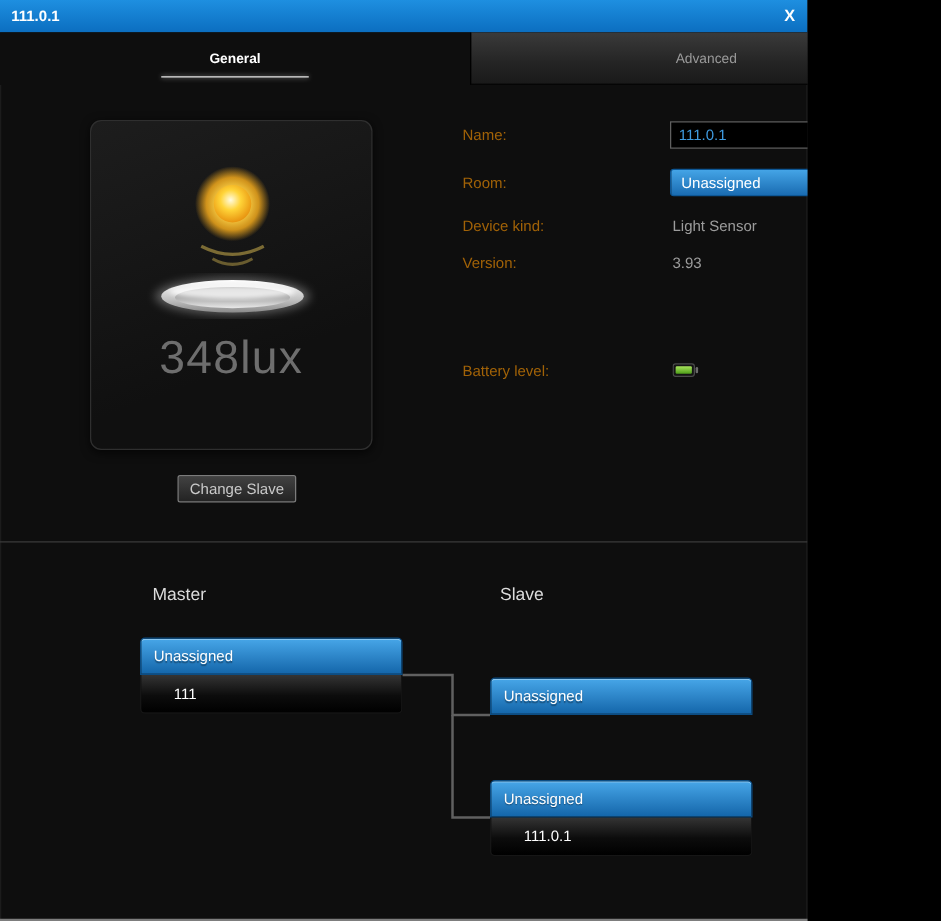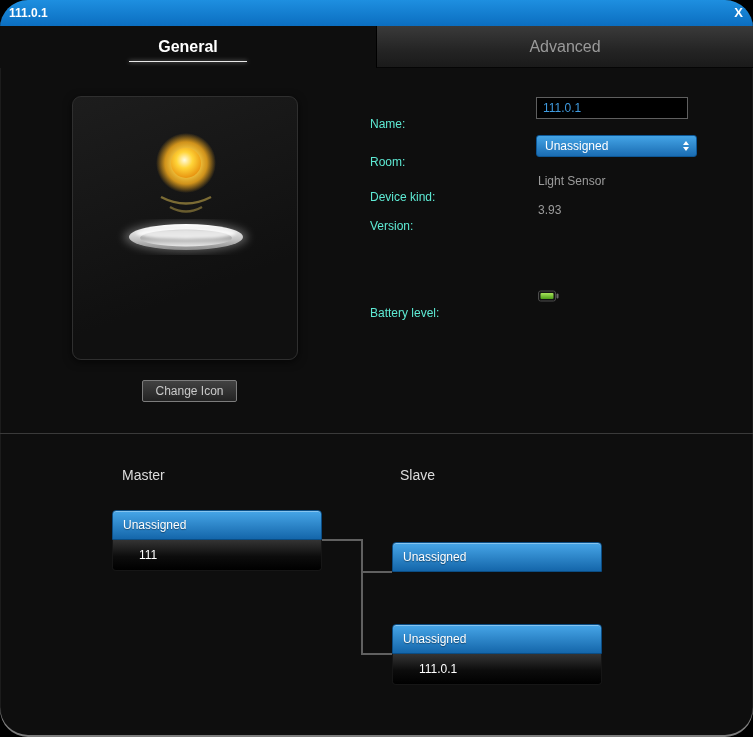--- a/index.html
+++ b/index.html
@@ -1,29 +1,29 @@
 <!DOCTYPE html>
 <html style="--titlebar-top: #1e8fe0; --titlebar-bottom: #0b6ec0; --accent-text: #3f9be0; --node-header-top: #47a6e8; --node-header-bottom: #1466aa; --battery-green: #6fc634; --connector: #606060;"><head>
 <meta charset="utf-8">
 <style>
   * { margin:0; padding:0; box-sizing:border-box; }
   html,body { background:#000; font-family:"Liberation Sans", sans-serif; }
-  .window { position:relative; width:753px; height:737px; background:#0e0e0e; overflow:hidden;
-            box-shadow: inset 0 -2px 0 #7d7d7d, inset 1px 0 0 #1c1c1c, inset -1px 0 0 #1c1c1c; border-radius: 28px; }
+  .window { position:relative; width:646px; height:737px; background:#0e0e0e; overflow:hidden;
+            box-shadow: inset 0 -2px 0 #7d7d7d, inset 1px 0 0 #1c1c1c, inset -1px 0 0 #1c1c1c; }
 
   
   .titlebar { position:absolute; left:0; top:0; width:100%; height:26px;
               background:linear-gradient(var(--titlebar-top,#1e8fe0), var(--titlebar-bottom,#0b6ec0)); }
   .title { position:absolute; left:9px; top:6px; font-size:12px; font-weight:bold; color:#fff; }
   .close { position:absolute; right:10px; top:5px; font-size:13px; font-weight:bold; color:#fff; cursor:pointer; }
 
   
   .tabbar { position:absolute; left:0; top:26px; width:100%; height:42px; background:#0b0b0b; }
   .tab { position:absolute; top:0; height:42px; display:flex; align-items:center; justify-content:center;
-         font-size:16px; cursor:pointer; }
+         font-size:11px; cursor:pointer; }
   .tab.active { left:0; width:376px; color:#fff; font-weight:bold; background:#0e0e0e; }
   .tab-underline { position:absolute; bottom:6px; left:50%; transform:translateX(-50%);
                    width:118px; height:1px; background:#e8e8e8; box-shadow:0 0 4px rgba(255,255,255,.7); }
   .tab.inactive { left:376px; width:377px; color:#9a9a9a;
                   background:linear-gradient(180deg,#3a3a3a,#242424 60%,#1a1a1a);
                   border-left:1px solid #000; border-bottom:1px solid #050505;text-align:right; }
 
   
   .icon-panel { position:absolute; left:72px; top:96px; width:226px; height:264px; border-radius:9px;
                 background:linear-gradient(160deg,#1d1d1d,#101010 70%);
@@ -31,21 +31,21 @@
   .sensor-svg { position:absolute; left:0; top:16px; }
   .reading { position:absolute; left:0; top:168px; width:100%; text-align:center;
              font-size:37px; color:#6e6e6e; letter-spacing:1px; }
   .change-icon { position:absolute; left:142px; top:380px; width:95px; height:22px;
                  background:linear-gradient(#424242,#232323); border:1px solid #7c7c7c; border-radius:2px;
                  color:#c9c9c9; font-size:12px; font-family:inherit; cursor:pointer; }
 
   
   .row { position:absolute; left:370px; width:345px; height:22px; line-height:22px; }
   .row.text { height:16px; line-height:16px; }
-  .lbl { position:absolute; left:0; font-size:12px; color:#5eead4;margin-top:16px; }
+  .lbl { position:absolute; left:0; font-size:12px; color:#a16207; }
   .val { position:absolute; left:168px; font-size:12px; color:#9c9c9c; }
   .txt { position:absolute; left:166px; top:0; width:152px; height:22px; background:#000;
          border:1px solid #5f5f5f; color:var(--accent-text,#3f9be0); font-size:12px; padding:0 6px;
          font-family:inherit; }
   .dropdown { position:absolute; left:166px; top:0; width:161px; height:22px; border-radius:3px;
               background:linear-gradient(#44a4e6,#1a6cb2); border:1px solid #0d5796; cursor:pointer; }
   .dd-label { position:absolute; left:8px; top:0; line-height:20px; font-size:12px; color:#fff; }
   .dd-spinner { position:absolute; right:4px; top:0; height:100%; width:12px; display:flex;
                 flex-direction:column; align-items:center; justify-content:center; gap:2px; }
   .dd-spinner .up { width:0; height:0; border-left:3.5px solid transparent; border-right:3.5px solid transparent;
@@ -121,22 +121,23 @@
       </defs>
       <circle cx="113" cy="50" r="30" fill="url(#sunGlow)"></circle>
       <circle cx="113" cy="50" r="15" fill="url(#sunCore)"></circle>
       <path d="M88,84 Q113,97 138,84" stroke="#8d7a3a" stroke-width="2.5" fill="none" opacity="0.85"></path>
       <path d="M97,94 Q113,103 129,94" stroke="#8d7a3a" stroke-width="2.5" fill="none" opacity="0.7"></path>
       <ellipse cx="113" cy="124" rx="62" ry="15" fill="#ffffff" opacity="0.3" filter="url(#blur4)"></ellipse>
       <ellipse cx="113" cy="124" rx="57" ry="13" fill="url(#dishTop)"></ellipse>
       <ellipse cx="113" cy="125" rx="46" ry="8.5" fill="url(#dishInner)"></ellipse>
       <ellipse cx="113" cy="120.5" rx="50" ry="5.5" fill="#ffffff" opacity="0.8" filter="url(#blur2)"></ellipse>
     </svg>
-  </div>
-  <button class="change-icon">Change Icon</button>
+    <div class="reading">348lux</div>
+  </div>
+  <button class="change-icon">Change Slave</button>
 
   <div class="row" style="top:97px">
     <span class="lbl">Name:</span>
     <input class="txt" value="111.0.1" style="">
   </div>
 
   <div class="row" style="top:135px">
     <span class="lbl">Room:</span>
     <div class="dropdown">
       <span class="dd-label">Unassigned</span>

